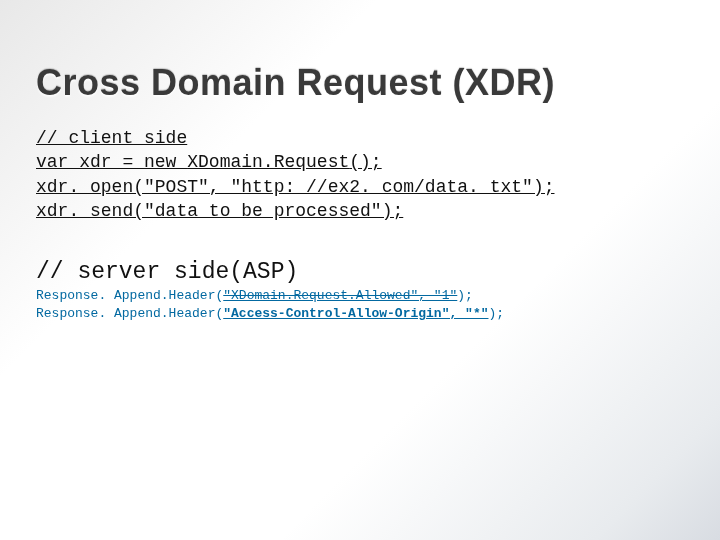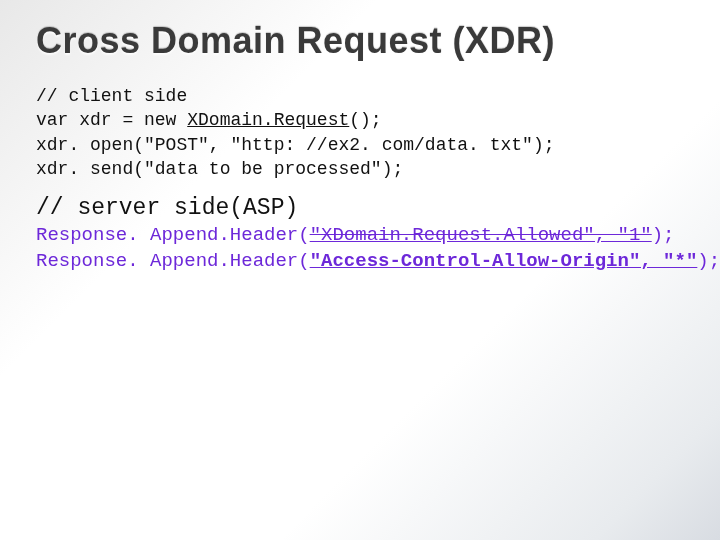--- a/index.html
+++ b/index.html
@@ -9,34 +9,36 @@
     font-family: Arial, Helvetica, sans-serif;
     padding: 20px 36px;
   }
   .title {
     font-size: 36px;
     font-weight: bold;
     color: #3a3a3a;
     margin-bottom: 22px;
     letter-spacing: 0.5px;
     text-shadow: 0 2px 2px rgba(255,255,255,0.8), 0 -1px 1px rgba(0,0,0,0.2);
+    margin-top: 42px;
   }
   .code-block {
     font-family: "Courier New", Courier, monospace;
     font-size: 18px;
     line-height: 1.35;
     color: #111;
-    margin-bottom: 14px;
+    margin-bottom: 36px;
     white-space: pre;
+    text-decoration: underline;
   }
   .code-block-small {
     font-family: "Courier New", Courier, monospace;
-    font-size: 19px;
+    font-size: 13px;
     line-height: 1.35;
-    color: #6d28d9;
+    color: #0369a1;
     white-space: pre;
   }
   .server-heading {
     font-family: "Courier New", Courier, monospace;
     font-size: 23px;
     color: #111;
     margin-bottom: 2px;
   }
   .u { text-decoration: underline; }
   .b { font-weight: bold; }

